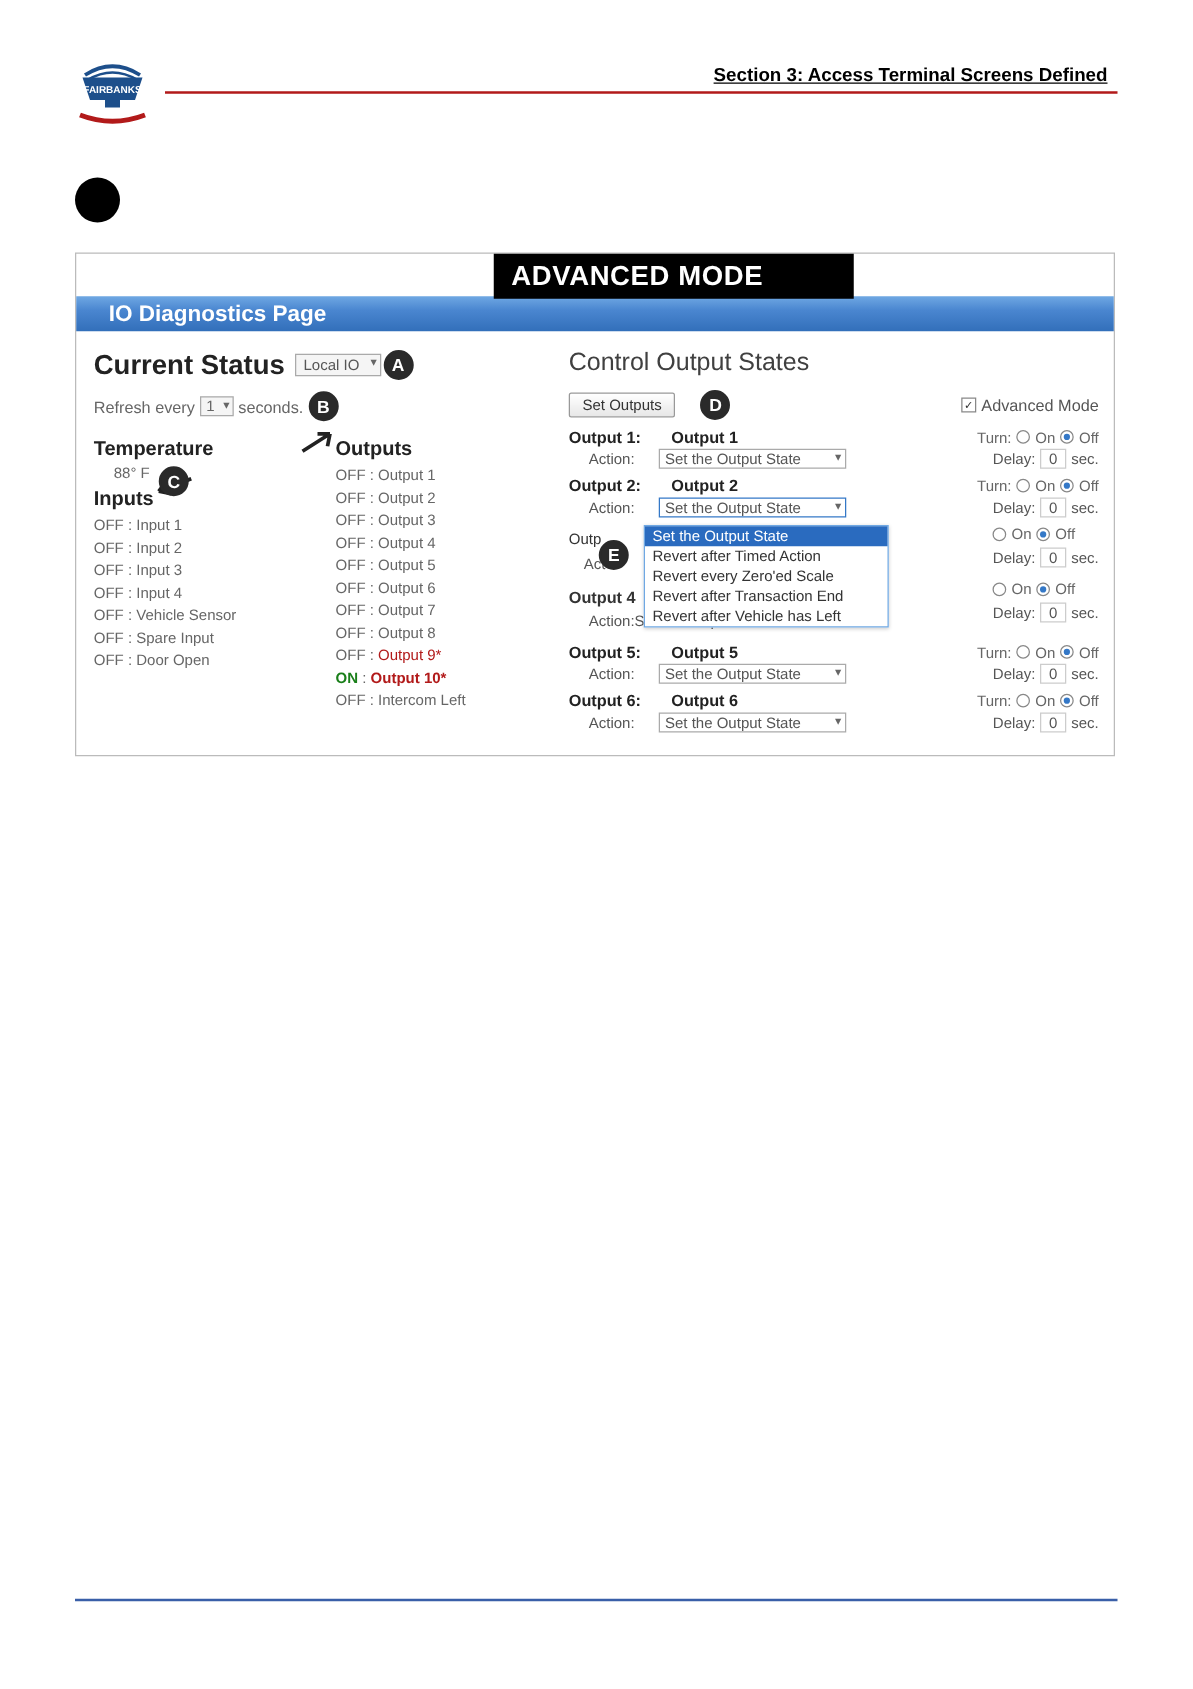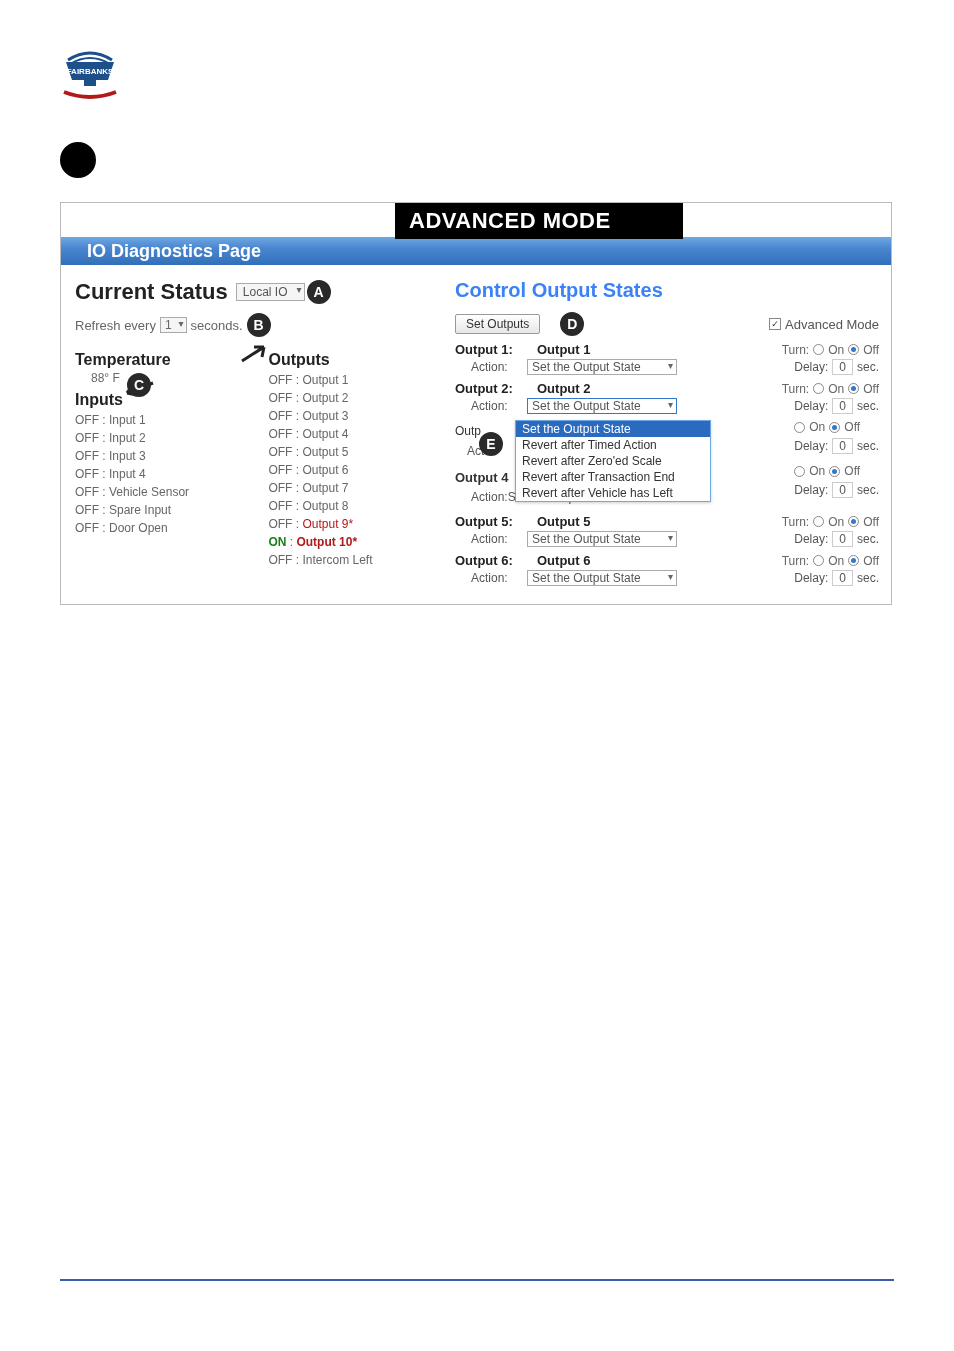--- a/index.html
+++ b/index.html
@@ -120,21 +120,21 @@
   .left-grid { display:flex; gap:41px; }
   .left-inputs { width: 156px; }
   .left-outputs { width: 150px; }
   .subhead { font-size: 16px; font-weight:bold; color:#222; margin-bottom:2px; }
   .temp-val { font-size:12px; color:#666; margin-left:16px; margin-bottom:6px; }
   .io-line { font-size:12px; color:#666; margin:4px 0; white-space:nowrap; }
   .io-on { color:#1a7f1a; font-weight:bold; }
   .io-star { color:#b21a1a; }
 
   
-  .cos-title { font-size:20px; font-weight:bold; color:#3b82f6; margin-bottom:10px; }
+  .cos-title { font-size:20px; font-weight:normal; color:#404040; margin-bottom:10px; }
   .cos-toprow { display:flex; align-items:center; gap:20px; margin-bottom:6px; }
   .btn {
     font-size:12px; border:1px solid #999; background:linear-gradient(#fff,#e7e7e7);
     padding:2px 10px; border-radius:2px; color:#333;
   }
   .adv-check { display:flex; align-items:center; gap:4px; font-size:13px; color:#555; margin-left:auto; }
   .chk { width:12px; height:12px; border:1px solid #888; background:#fff; display:inline-flex; align-items:center; justify-content:center; font-size:9px; color:#333; }
 
   .out-block { margin-bottom:2px; position:relative; }
   .out-row1 { display:flex; align-items:center; font-size:13px; color:#222; gap:10px; }
@@ -196,20 +196,24 @@
   <div class="top-row">
     <div class="logo">
       <svg viewBox="0 0 60 52">
         <path d="M8 10 Q30 -4 52 10" stroke="#1d4f8b" stroke-width="3" fill="none"></path>
         <path d="M10 14 Q30 2 50 14" stroke="#1d4f8b" stroke-width="2" fill="none"></path>
         <path d="M6 12 L54 12 L48 30 L12 30 Z" fill="#1d4f8b"></path>
         <rect x="24" y="30" width="12" height="6" fill="#1d4f8b"></rect>
         <path d="M4 42 Q30 52 56 42" stroke="#b21a1a" stroke-width="4" fill="none"></path>
         <text x="30" y="24" text-anchor="middle" font-size="8" fill="#fff" font-weight="bold">FAIRBANKS</text>
       </svg>
+    </div>
+    <div class="header-right">
+      <div class="section-title">Section 3:  Access Terminal Screens Defined</div>
+      <hr class="red-rule">
     </div>
   </div>
 
   <div class="black-dot"></div>
 
   <div class="screenshot-wrap">
     <div class="mode-title">ADVANCED MODE</div>
     <div class="diag-bar">IO Diagnostics Page</div>
 
     <div class="columns">
@@ -327,21 +331,21 @@
 
           <div style="position:absolute;left:0;top:4px;font-size:12px;font-weight:normal">Outp</div>
           <div style="position:absolute;left:12px;top:24px;font-size:12px;color:#555">Act</div>
           <div style="position:absolute;left:0;top:50px;font-size:13px;font-weight:bold">Output 4</div>
 
           <span class="badge" style="left:24px;top:12px">E</span>
 
           <div class="dropdown-open">
             <div class="opt sel">Set the Output State</div>
             <div class="opt">Revert after Timed Action</div>
-            <div class="opt">Revert after Zero'ed Scale</div>
+            <div class="opt">Revert every Zero'ed Scale</div>
             <div class="opt">Revert after Transaction End</div>
             <div class="opt">Revert after Vehicle has Left</div>
           </div>
 
           <div style="position:absolute;right:0;top:0;">
             <div class="turn" style="margin-bottom:4px">
                 <span class="radio"></span>
                 <span>On</span>
               <span class="radio sel"></span>
                 <span>Off</span>

